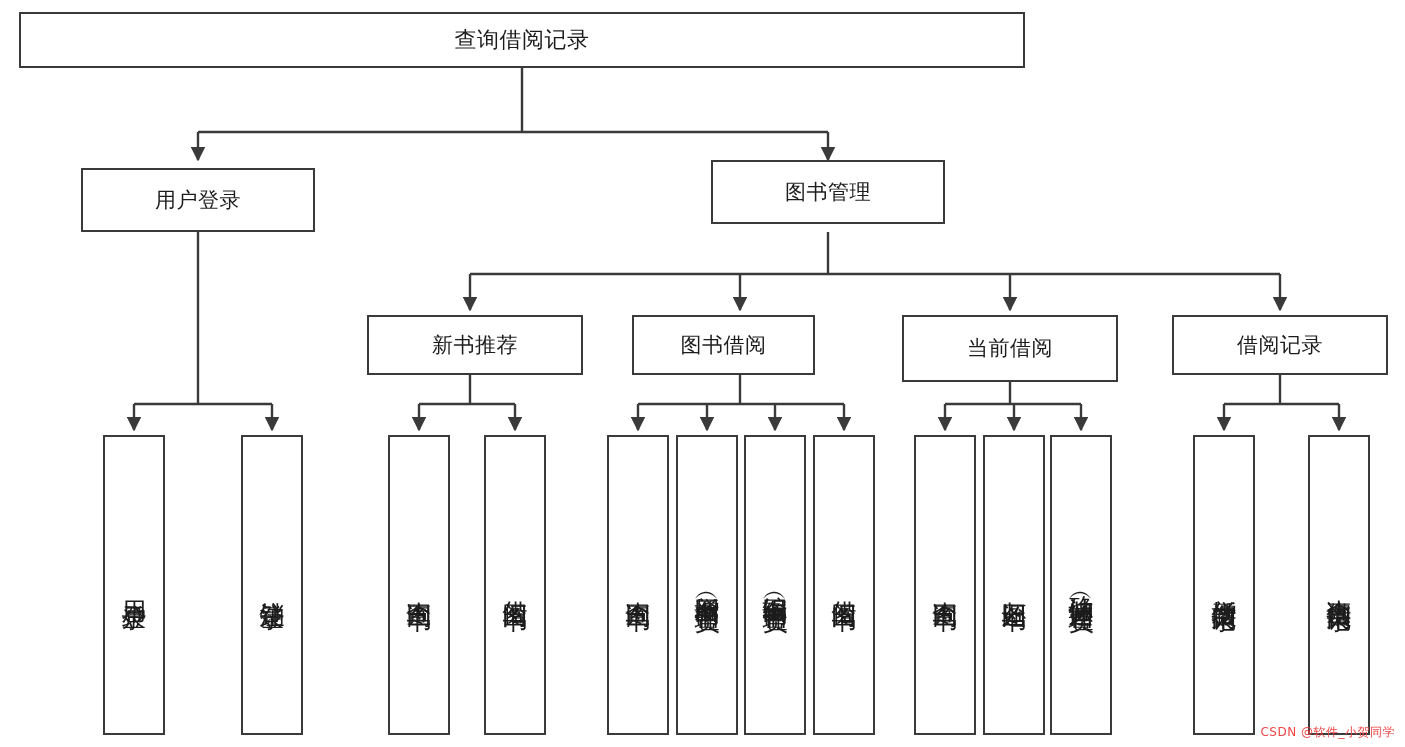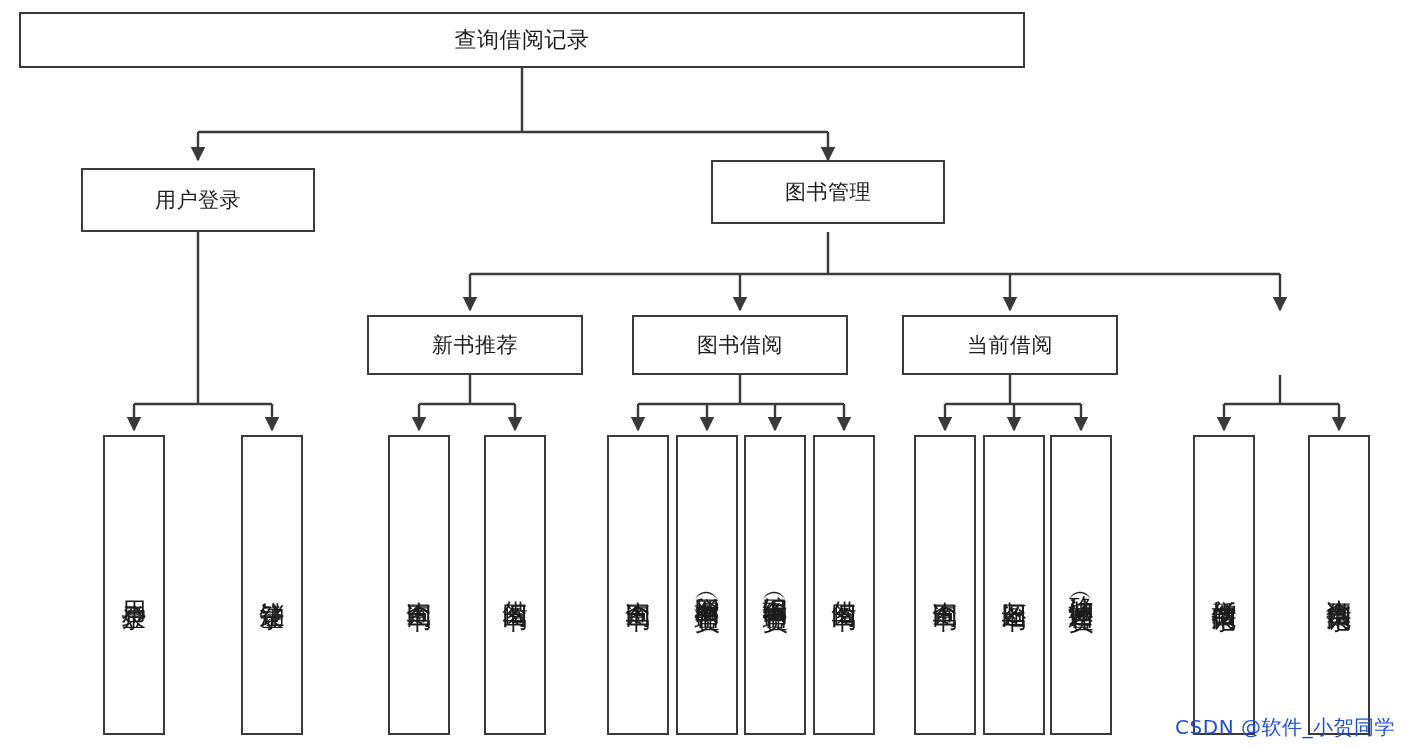--- a/index.html
+++ b/index.html
@@ -57,22 +57,22 @@
     height:auto;
     white-space:nowrap;
   }
   .node.v{
     align-items:center;
   }
   .watermark{
     position:absolute;
     right:10px;
     bottom:6px;
-    font-size:20px;
-    color:#1d4ed8;
+    font-size:12px;
+    color:#ef4444;
     letter-spacing:0.5px;
     z-index:5;
     white-space:nowrap;
     font-family:"DejaVu Sans","Liberation Sans",sans-serif;
   }
 </style>
 </head>
 <body>
 
 <div id="canvas">
@@ -134,25 +134,28 @@
   <div class="node h" style="left:81px;top:168px;width:234px;height:64px;">
     <span class="lbl">用户登录</span>
   </div>
   <div class="node h" style="left:711px;top:160px;width:234px;height:64px;">
     <span class="lbl">图书管理</span>
   </div>
 
   <div class="node h" style="left:367px;top:315px;width:216px;height:60px;">
     <span class="lbl">新书推荐</span>
   </div>
-  <div class="node h" style="left:632px;top:315px;width:216px;height:60px;">
+  <div class="node h" style="left:632px;top:315px;width:183px;height:60px;">
     <span class="lbl">图书借阅</span>
   </div>
-  <div class="node h" style="left:902px;top:315px;width:216px;height:60px;">
+  <div class="node h" style="left:902px;top:315px;width:216px;height:67px;">
     <span class="lbl">当前借阅</span>
+  </div>
+  <div class="node h" style="left:1172px;top:315px;width:216px;height:60px;">
+    <span class="lbl">借阅记录</span>
   </div>
 
   <div class="node v" style="left:103px;top:435px;width:62px;height:300px;">
     <span class="lbl">用户登录</span>
   </div>
   <div class="node v" style="left:241px;top:435px;width:62px;height:300px;">
     <span class="lbl">注销登录</span>
   </div>
 
   <div class="node v" style="left:388px;top:435px;width:62px;height:300px;">

